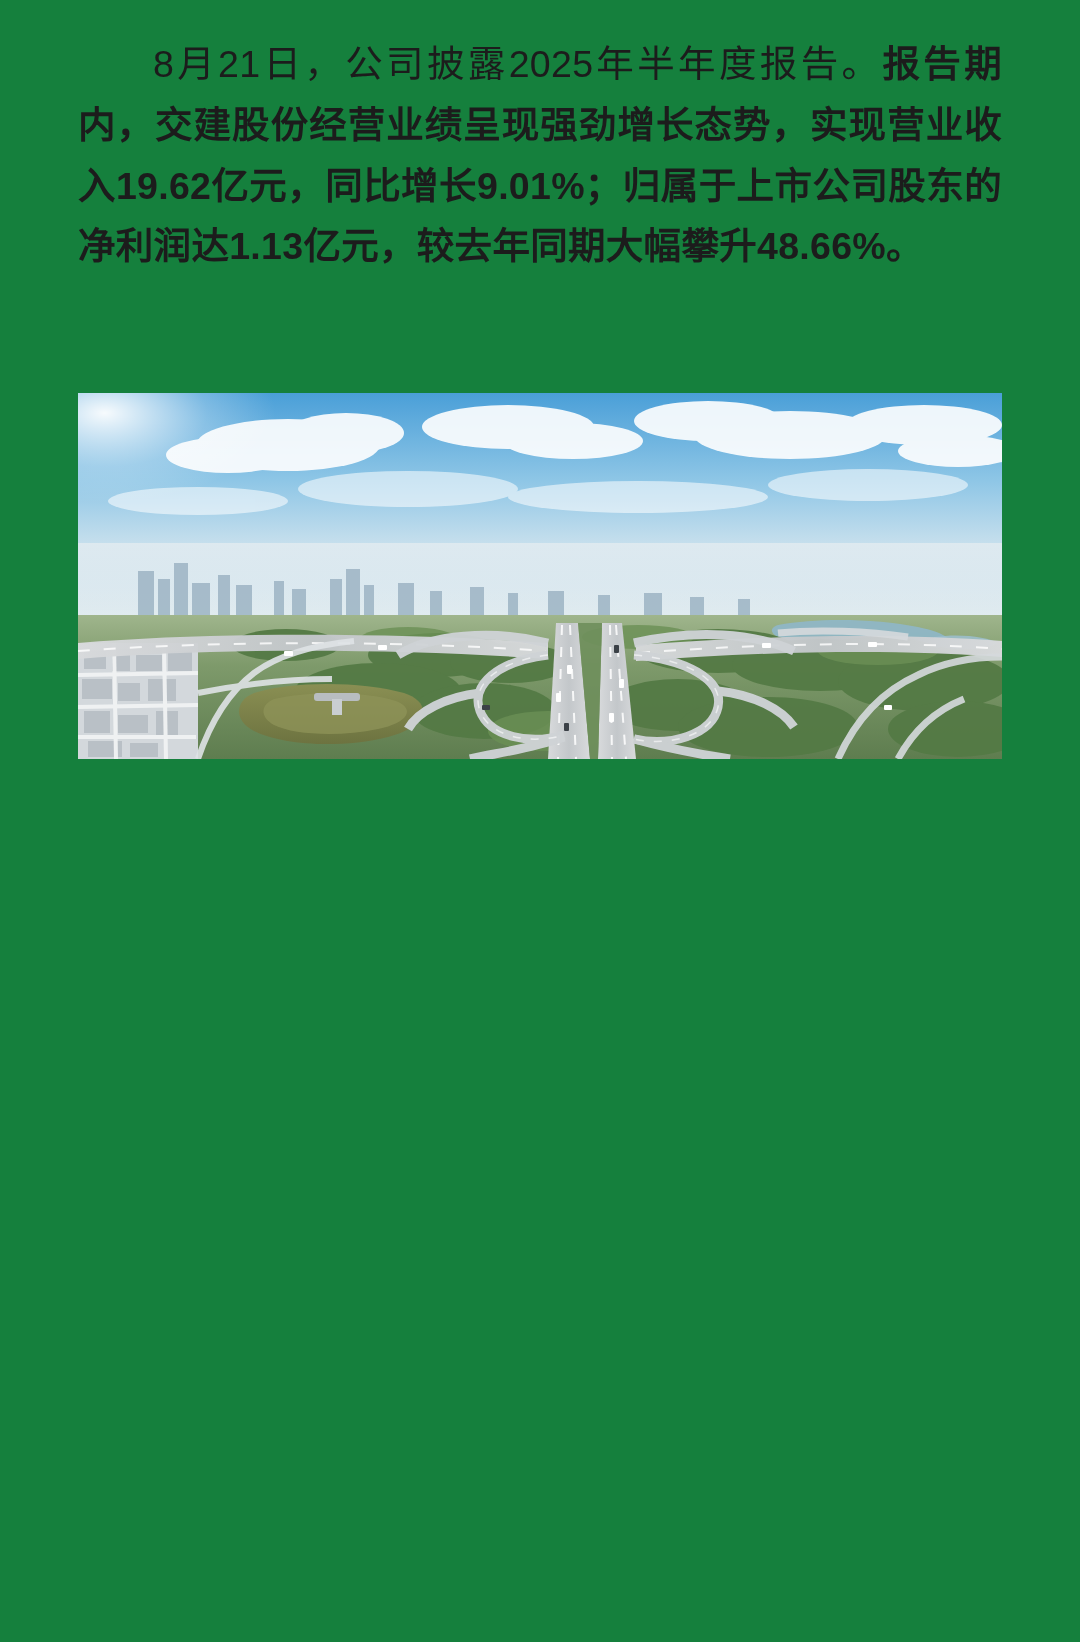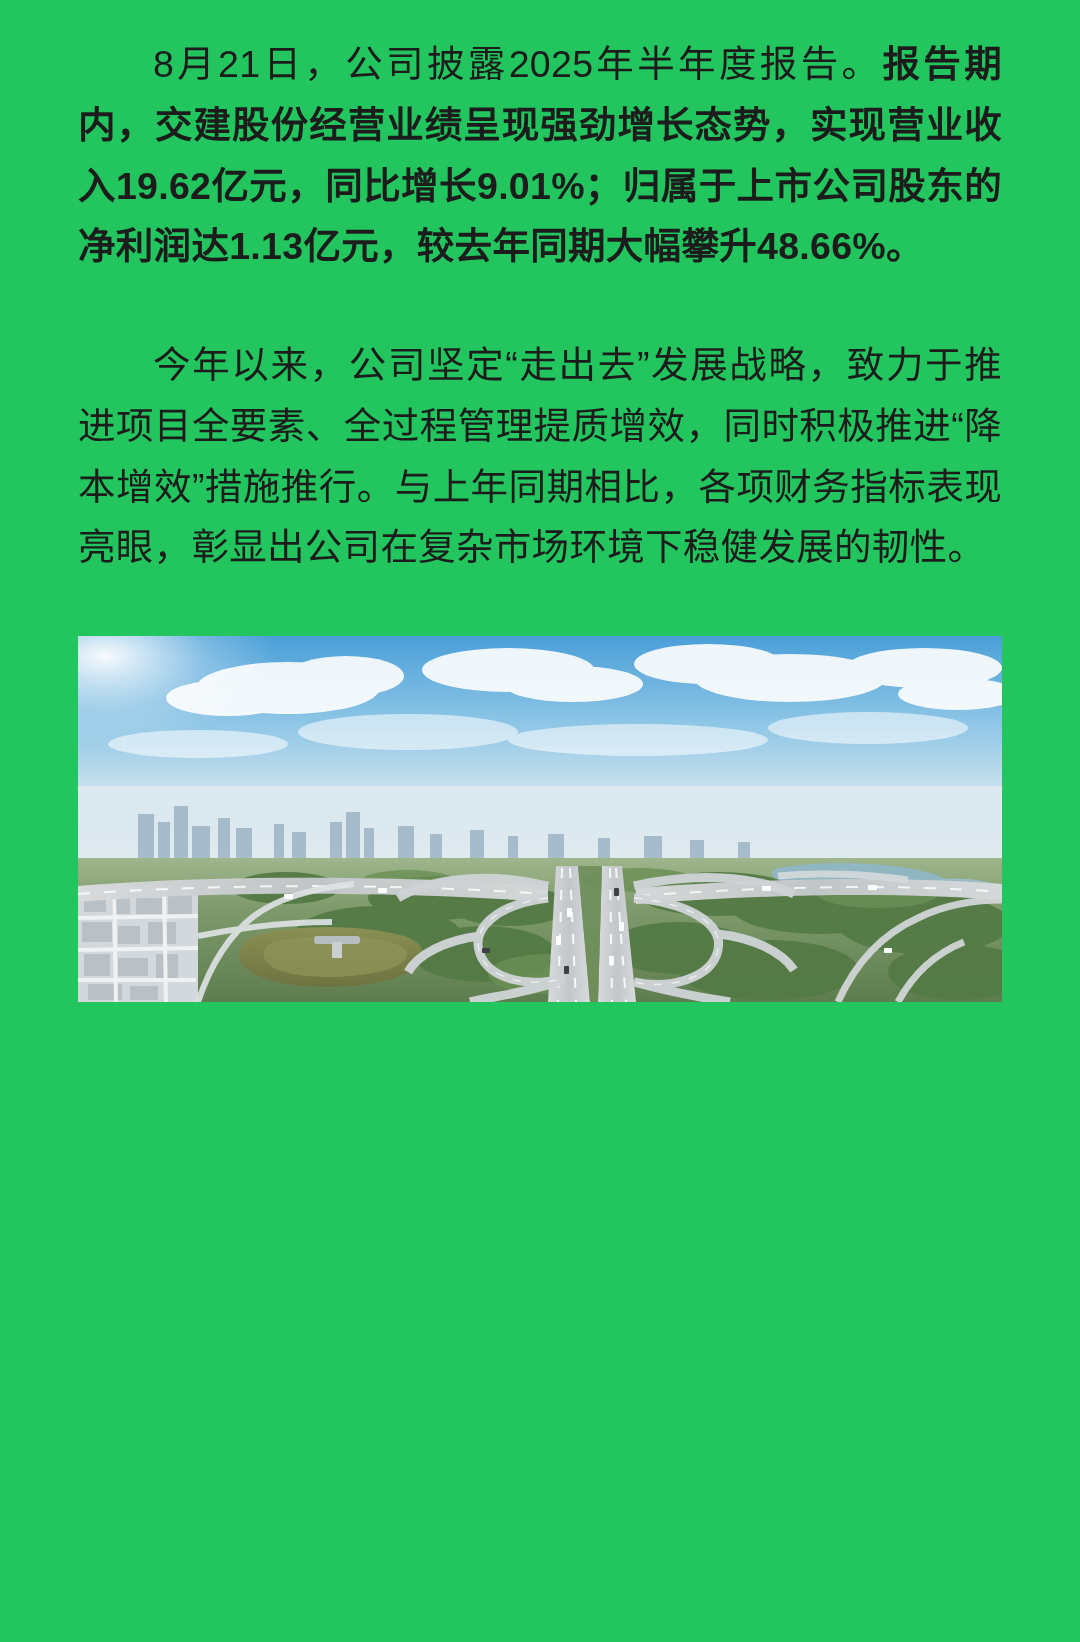--- a/index.html
+++ b/index.html
@@ -11,21 +11,21 @@
     height: 1642px;
     background: #eef3f7;
     font-family: "Liberation Sans", "DejaVu Sans", sans-serif;
     overflow: hidden;
   }
   .article {
     width: 1080px;
     height: 1642px;
     box-sizing: border-box;
     padding: 34px 78px 9px 78px;
-    background: #22c55e;
+    background: #15803d;
   }
   p.para {
     margin: 0 0 0 0;
     color: #1c1c1c;
     font-size: 37.5px;
     line-height: 1.62;
     text-align: justify;
     text-justify: inter-ideograph;
     letter-spacing: 0.3px;
     text-indent: 2em;
@@ -53,21 +53,20 @@
 </style>
 </head>
 <body>
 
 <div class="article">
 
   <p class="para lead"><span>8月21日，公司披露2025年半年度报告。</span><span class="bold">报告期内，交建股份经营业绩呈现强劲增长态势，实现营业收入19.62亿元，同比增长9.01%；归属于上市公司股东的净利润达1.13亿元，较去年同期大幅攀升48.66%。</span></p>
 
   <div class="gap-1"></div>
 
-  <p class="para">今年以来，公司坚定“走出去”发展战略，致力于推进项目全要素、全过程管理提质增效，同时积极推进“降本增效”措施推行。与上年同期相比，各项财务指标表现亮眼，彰显出公司在复杂市场环境下稳健发展的韧性。</p>
 
   <div class="gap-2"></div>
 
   <div class="figure">
     <svg width="924" height="366" viewBox="0 0 924 366" xmlns="http://www.w3.org/2000/svg">
       <defs>
         <linearGradient id="sky" x1="0" y1="0" x2="0" y2="1">
           <stop offset="0%" stop-color="#4a9fd8"></stop>
           <stop offset="38%" stop-color="#8ec6e6"></stop>
           <stop offset="70%" stop-color="#cfe3ee"></stop>

